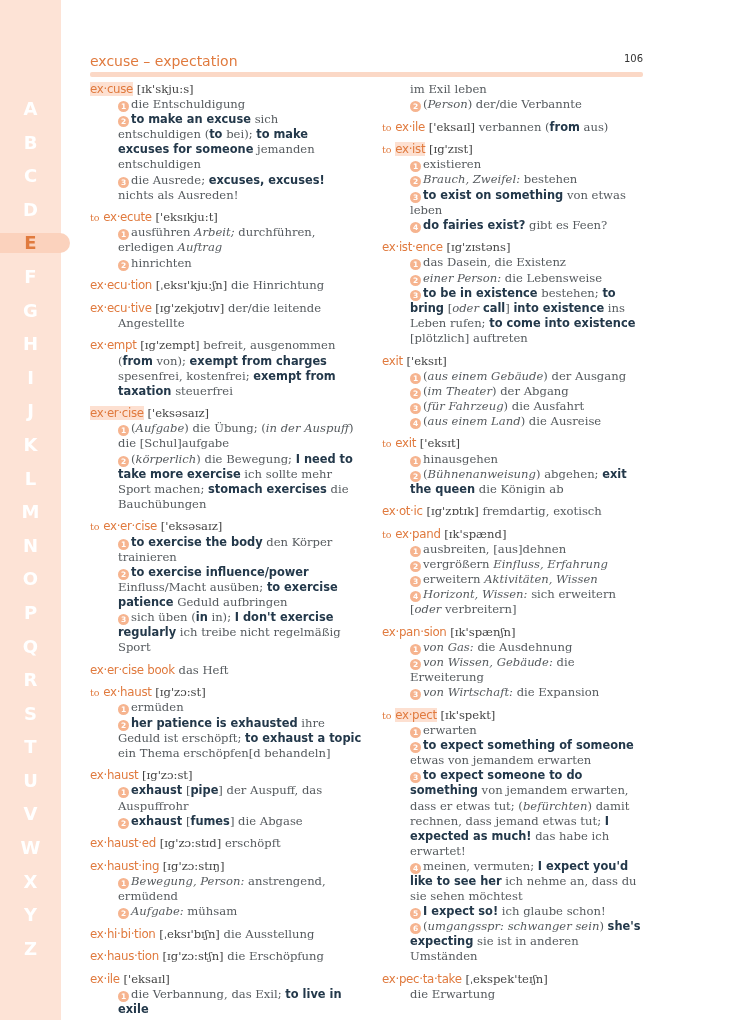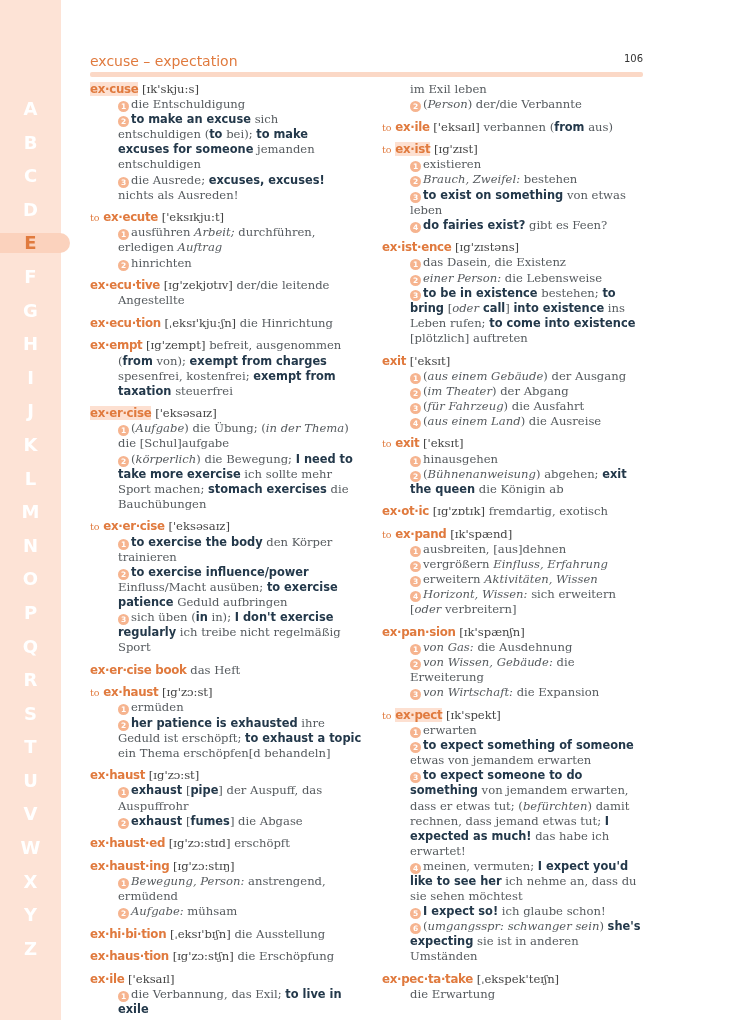--- a/index.html
+++ b/index.html
@@ -11,21 +11,21 @@
   .letter.active::before { content:""; position:absolute; left:0; top:7px; width:70px; height:20px; background:#fbd2bd; border-radius:0 10px 10px 0; z-index:-1; }
   .letter.active { z-index:1; }
   .header { position:absolute; left:90px; top:50px; width:553px; height:24px; }
   .header-title { position:absolute; left:0; top:3px; font-family:"DejaVu Sans", sans-serif; font-size:14px; color:#e07a3e; }
   .page-num { position:absolute; right:0; top:3px; font-family:"DejaVu Sans", sans-serif; font-size:10px; color:#333; }
   .header-rule { position:absolute; left:90px; top:72px; width:553px; height:5px; background:#fbd8c6; border-radius:2px; }
   .col { position:absolute; top:82px; font-size:11.6px; line-height:15.1px; }
   .col.left { left:90px; width:272px; }
   .col.right { left:382px; width:262px; }
   .entry { margin-bottom:7.5px; }
-  .hw { font-family:"DejaVu Sans", sans-serif; font-weight:bold; font-size:11.8px; color:#e07a3e; letter-spacing:-0.3px; }
+  .hw { font-family:"DejaVu Sans", sans-serif; font-weight:normal; font-size:11.8px; color:#e07a3e; letter-spacing:-0.3px; }
   .hw.hl { background:#fde0d1; }
   .to { font-size:9.5px; color:#e07a3e; }
   .pron { color:#444; }
   .sense { padding-left:28px; }
   .num { display:inline-block; width:11px; height:11px; border-radius:50%; background:#f6b48f; color:#fff; font-family:"DejaVu Sans", sans-serif; font-size:7.5px; line-height:11px; text-align:center; font-weight:bold; vertical-align:-1px; margin-right:2px; }
   .b { font-family:"DejaVu Sans", sans-serif; font-weight:bold; color:#23384a; font-size:11.4px; }
   .i { font-style:italic; }
 </style>
 </head>
 <body>
@@ -76,34 +76,34 @@
     <div class="sense"><span class="num">3</span><span>die Ausrede; </span><span class="b">excuses, excuses!</span><span> nichts als Ausreden!</span></div>
   </div>
 
   <div class="entry">
     <div><span class="to">to</span> <span class="hw">ex·ecute</span> <span class="pron">['eksɪkju:t]</span></div>
     <div class="sense"><span class="num">1</span><span>ausführen </span><span class="i">Arbeit;</span><span> durchführen, erledigen </span><span class="i">Auftrag</span></div>
     <div class="sense"><span class="num">2</span><span>hinrichten</span></div>
   </div>
 
   <div class="entry">
+    <div><span class="hw">ex·ecu·tion</span> <span class="pron">[ˌeksɪ'kju:ʃn]</span> <span>die Hinrichtung</span></div>
+  </div>
+
+  <div class="entry">
     <div style="padding-left:28px;text-indent:-28px;"><span class="hw">ex·ecu·tive</span> <span class="pron">[ɪg'zekjʊtɪv]</span> <span>der/die leitende Angestellte</span></div>
   </div>
 
   <div class="entry">
-    <div><span class="hw">ex·ecu·tion</span> <span class="pron">[ˌeksɪ'kju:ʃn]</span> <span>die Hinrichtung</span></div>
-  </div>
-
-  <div class="entry">
     <div style="padding-left:28px;text-indent:-28px;"><span class="hw">ex·empt</span> <span class="pron">[ɪg'zempt]</span><span> befreit, ausgenommen (</span><span class="b">from</span><span> von); </span><span class="b">exempt from charges</span><span> spesenfrei, kostenfrei; </span><span class="b">exempt from taxation</span><span> steuerfrei</span></div>
   </div>
 
   <div class="entry">
     <div><span class="hw hl">ex·er·cise</span> <span class="pron">['eksəsaɪz]</span></div>
-    <div class="sense"><span class="num">1</span><span>(</span><span class="i">Aufgabe</span><span>) die Übung; (</span><span class="i">in der Thema</span><span>) die [Schul]aufgabe</span></div>
+    <div class="sense"><span class="num">1</span><span>(</span><span class="i">Aufgabe</span><span>) die Übung; (</span><span class="i">in der Auspuff</span><span>) die [Schul]aufgabe</span></div>
     <div class="sense"><span class="num">2</span><span>(</span><span class="i">körperlich</span><span>) die Bewegung; </span><span class="b">I need to take more exercise</span><span> ich sollte mehr Sport machen; </span><span class="b">stomach exercises</span><span> die Bauchübungen</span></div>
   </div>
 
   <div class="entry">
     <div><span class="to">to</span> <span class="hw">ex·er·cise</span> <span class="pron">['eksəsaɪz]</span></div>
     <div class="sense"><span class="num">1</span><span class="b">to exercise the body</span><span> den Körper trainieren</span></div>
     <div class="sense"><span class="num">2</span><span class="b">to exercise influence/power</span><span> Einfluss/Macht ausüben; </span><span class="b">to exercise patience</span><span> Geduld aufbringen</span></div>
     <div class="sense"><span class="num">3</span><span>sich üben (</span><span class="b">in</span><span> in); </span><span class="b">I don't exercise regularly</span><span> ich treibe nicht regelmäßig Sport</span></div>
   </div>
 

